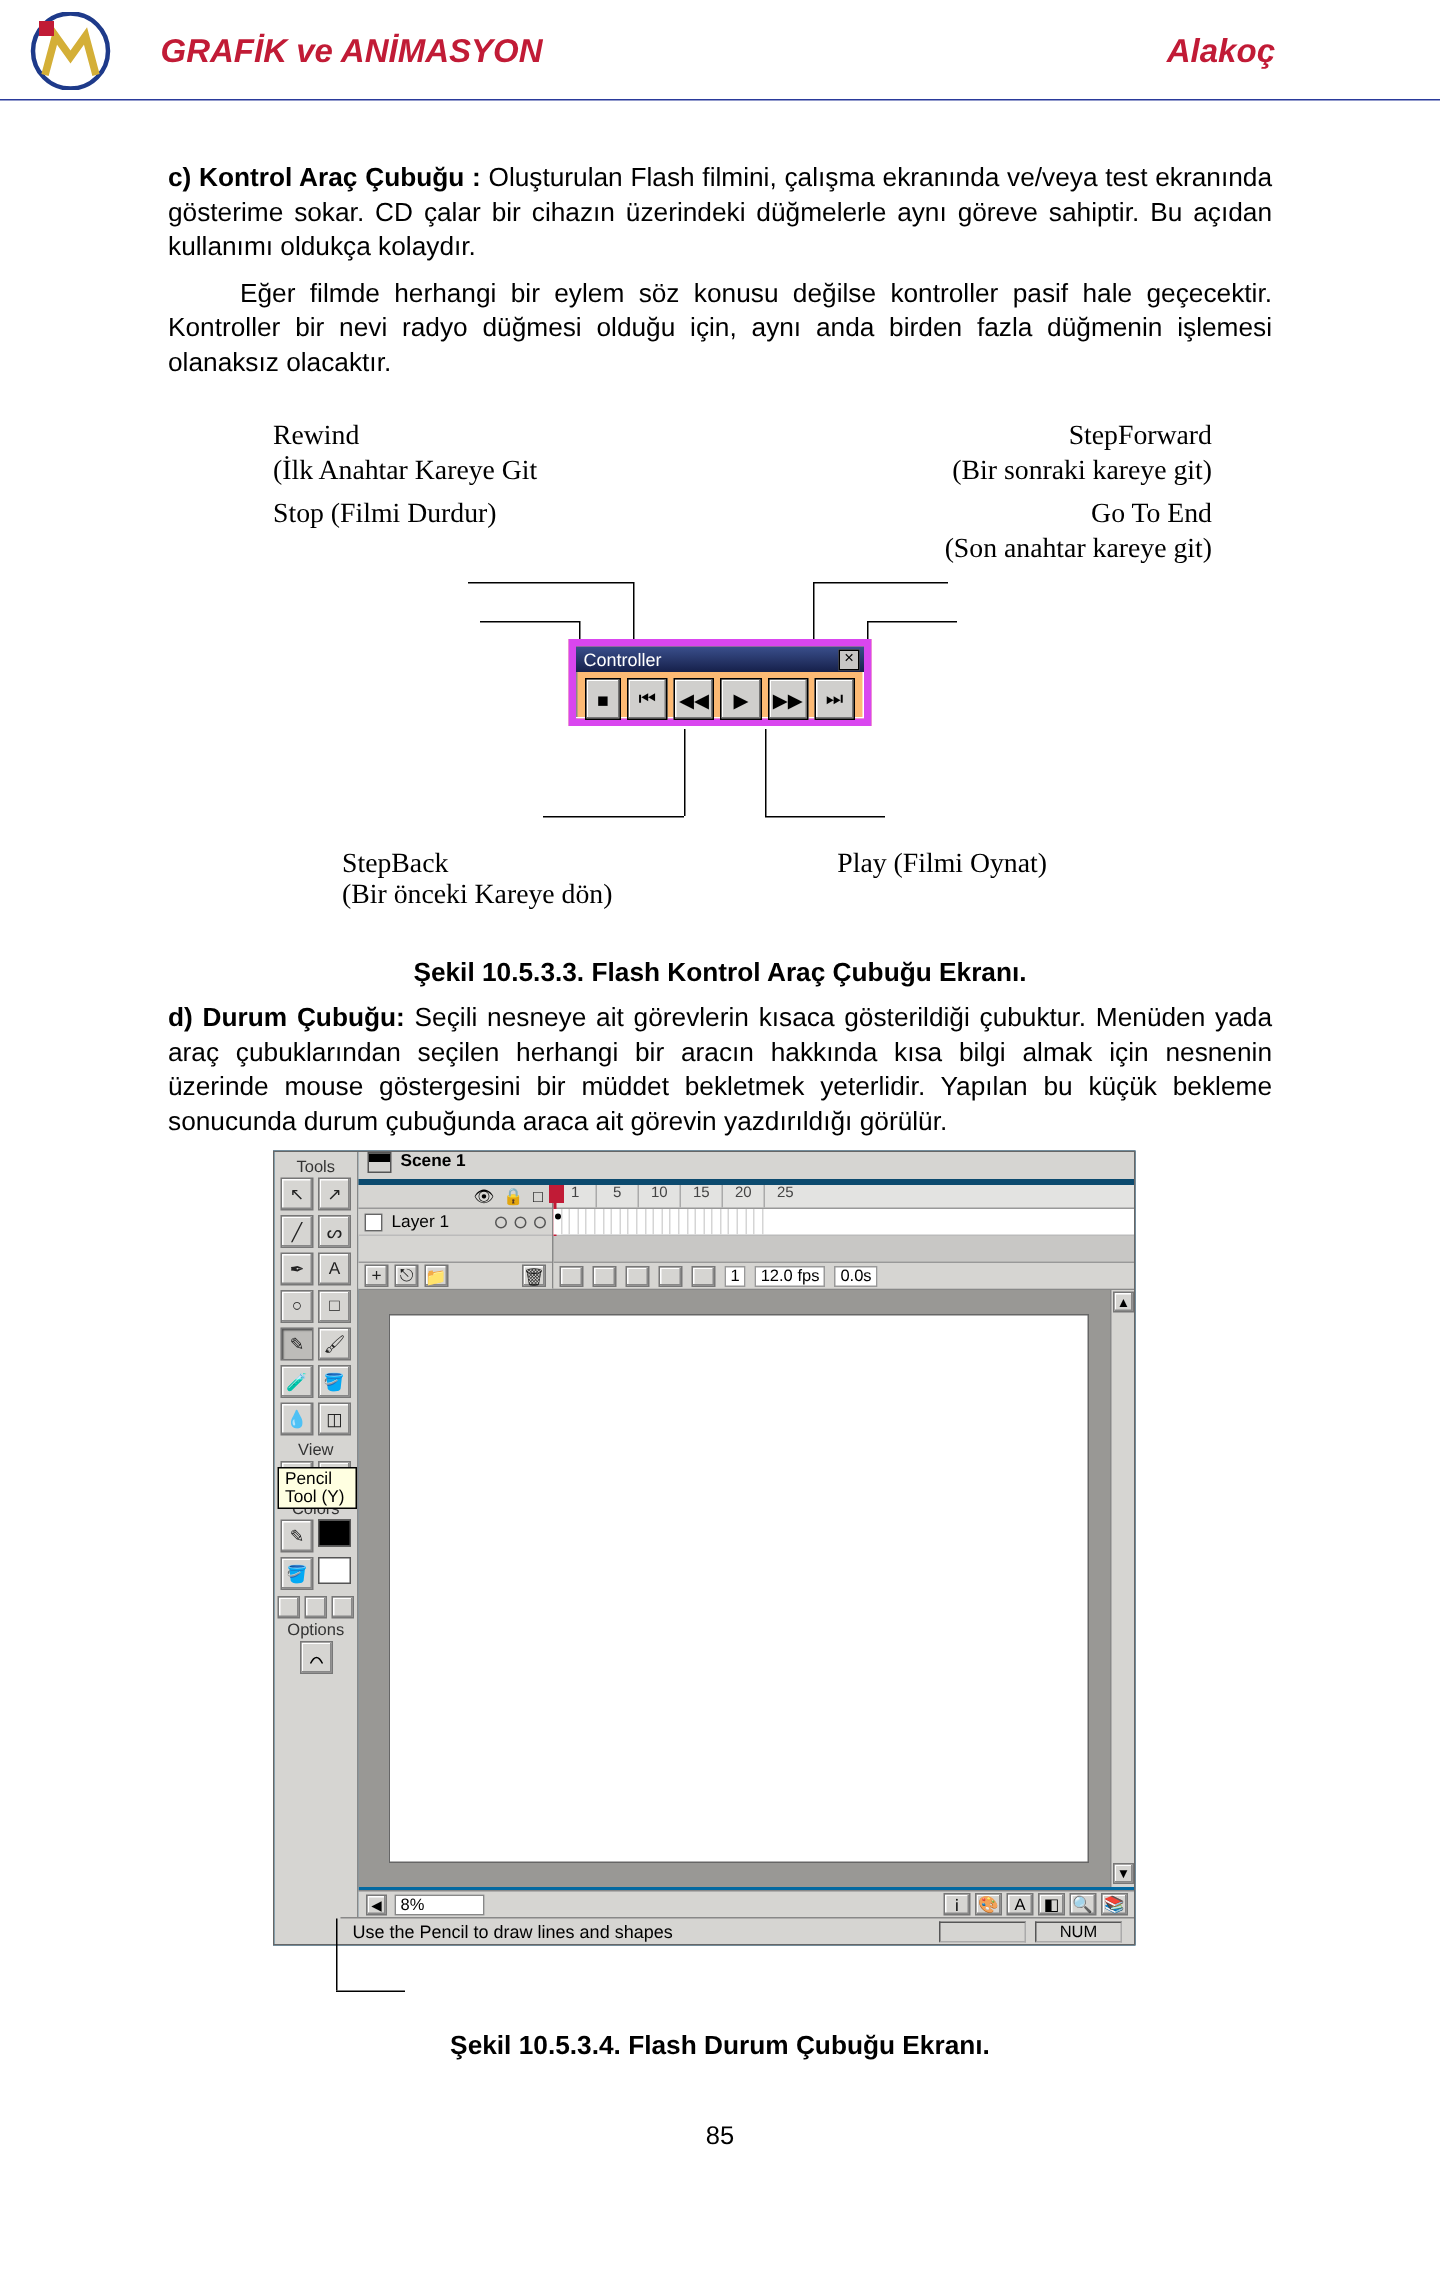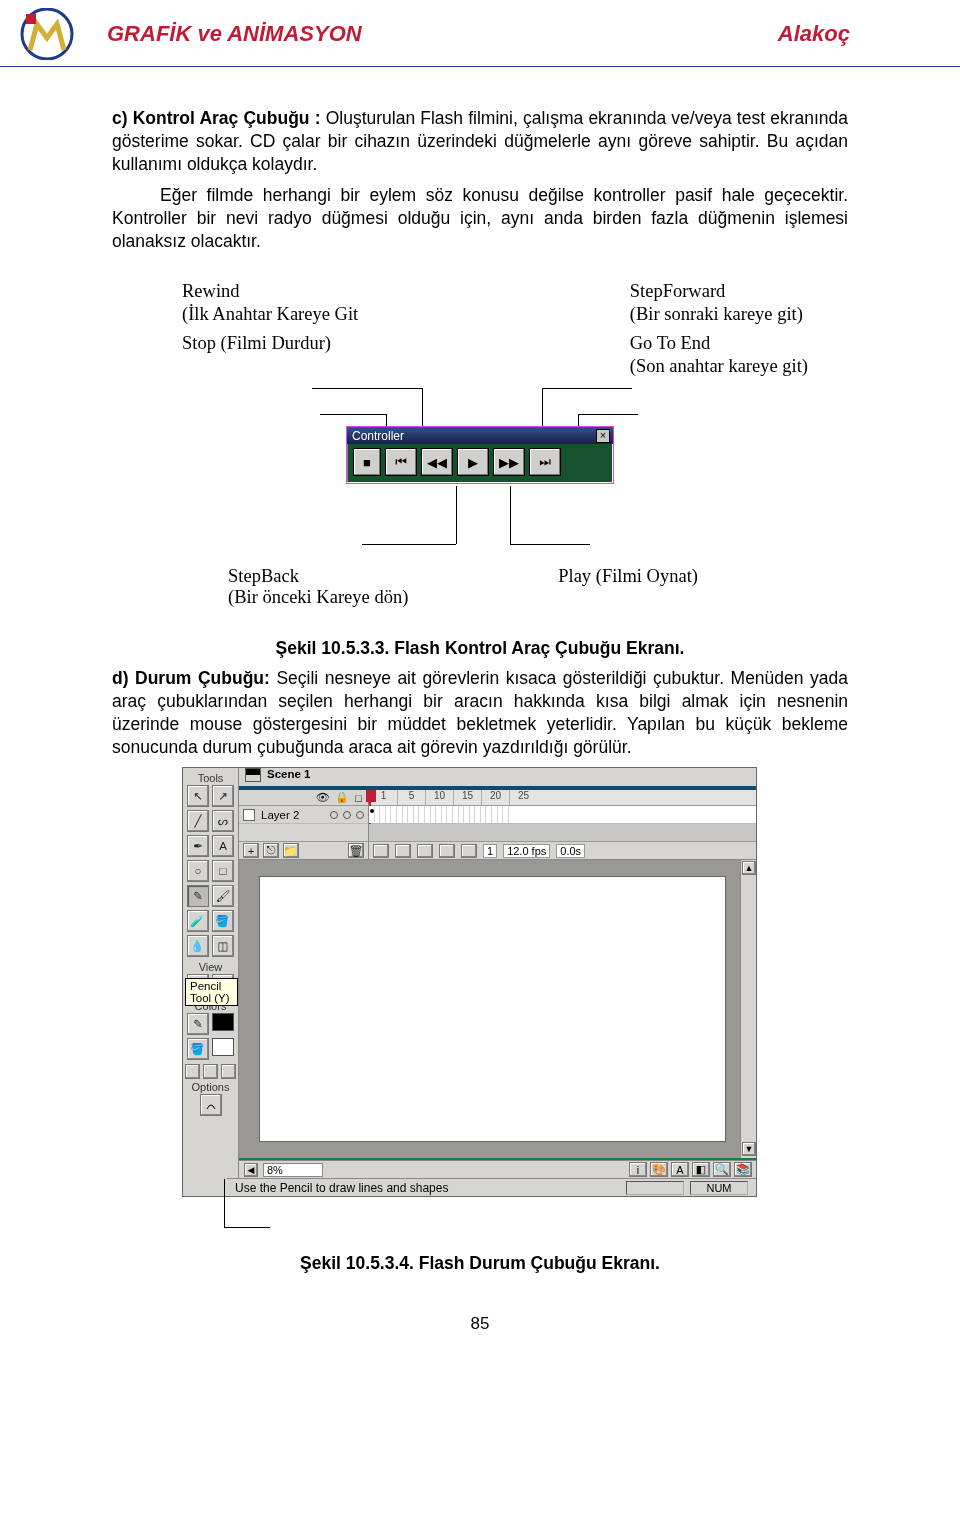--- a/index.html
+++ b/index.html
@@ -46,34 +46,34 @@
   .content .bold { font-weight:bold; }
 
   
   .controller-wrap { margin: 26px 0 30px 0; }
   .controller-labels-top {
     display:flex;
     justify-content: space-between;
     margin: 0 40px 0 70px;
   }
   .label-col { font-family: "Times New Roman", serif; font-size: 18.5px; text-align:left; line-height:1.25; }
-  .label-col.right { text-align:left; }
+  .label-col.right { text-align:right; }
   .lines-top { position:relative; height: 46px; margin: 2px 0 0 0; }
   .lines-top .h {
     position:absolute; height:1px; background:#000;
   }
   .lines-top .v {
     position:absolute; width:1px; background:#000;
   }
 
   .controller-panel {
-    width: 268px; height: 58px;
+    width: 202px; height: 58px;
     margin: 0 auto;
-    border: 1px solid #d946ef;
-    background: #14532d;
+    border: 5px solid #d946ef;
+    background: #fdba74;
     box-shadow: inset -1px -1px 0 #fff, inset 1px 1px 0 #888;
     position:relative;
   }
   .controller-panel .titlebar {
     height: 17px;
     background: linear-gradient(#3a4f8c,#16204a);
     display:flex; align-items:center; justify-content:space-between;
     padding: 0 3px;
   }
   .controller-panel .titlebar .t {
@@ -105,23 +105,23 @@
     font-family: "Times New Roman", serif; font-size:18.5px;
   }
 
   .caption {
     text-align:center; font-weight:bold; font-size:17.5px;
     margin: 14px 0 8px 0;
   }
 
   .flash-ui {
     position:relative;
-    width: 575px; height: 430px;
+    width: 575px; height: 530px;
     margin: 8px 0 2px 70px;
-    background:#15803d;
+    background:#0369a1;
     border:1px solid #666;
     font-family: Tahoma, Arial, sans-serif;
     font-size: 11.5px;
     padding-left: 32px;
   }
   .tools-col {
     position:absolute; left:0; top:0; bottom:0; width:56px;
     background:#d6d5d2; border-right:1px solid #888;
     display:flex; flex-direction:column; align-items:center;
     padding-top:2px;
@@ -407,21 +407,21 @@
 
     <div class="timeline">
       <div class="layers">
         <div class="hdr">
           <span>👁</span>
           <span>🔒</span>
           <span>□</span>
         </div>
         <div class="row">
           <div class="page"></div>
-          <span>Layer 2</span>
+          <span>Layer 1</span>
           <div class="dots">
               <span></span>
               <span></span>
               <span></span>
             </div>
         </div>
         <div class="layer-tools">
           <div class="tbtn" style="width:16px;height:15px;">+</div>
           <div class="tbtn" style="width:16px;height:15px;">⎋</div>
           <div class="tbtn" style="width:16px;height:15px;">📁</div>

